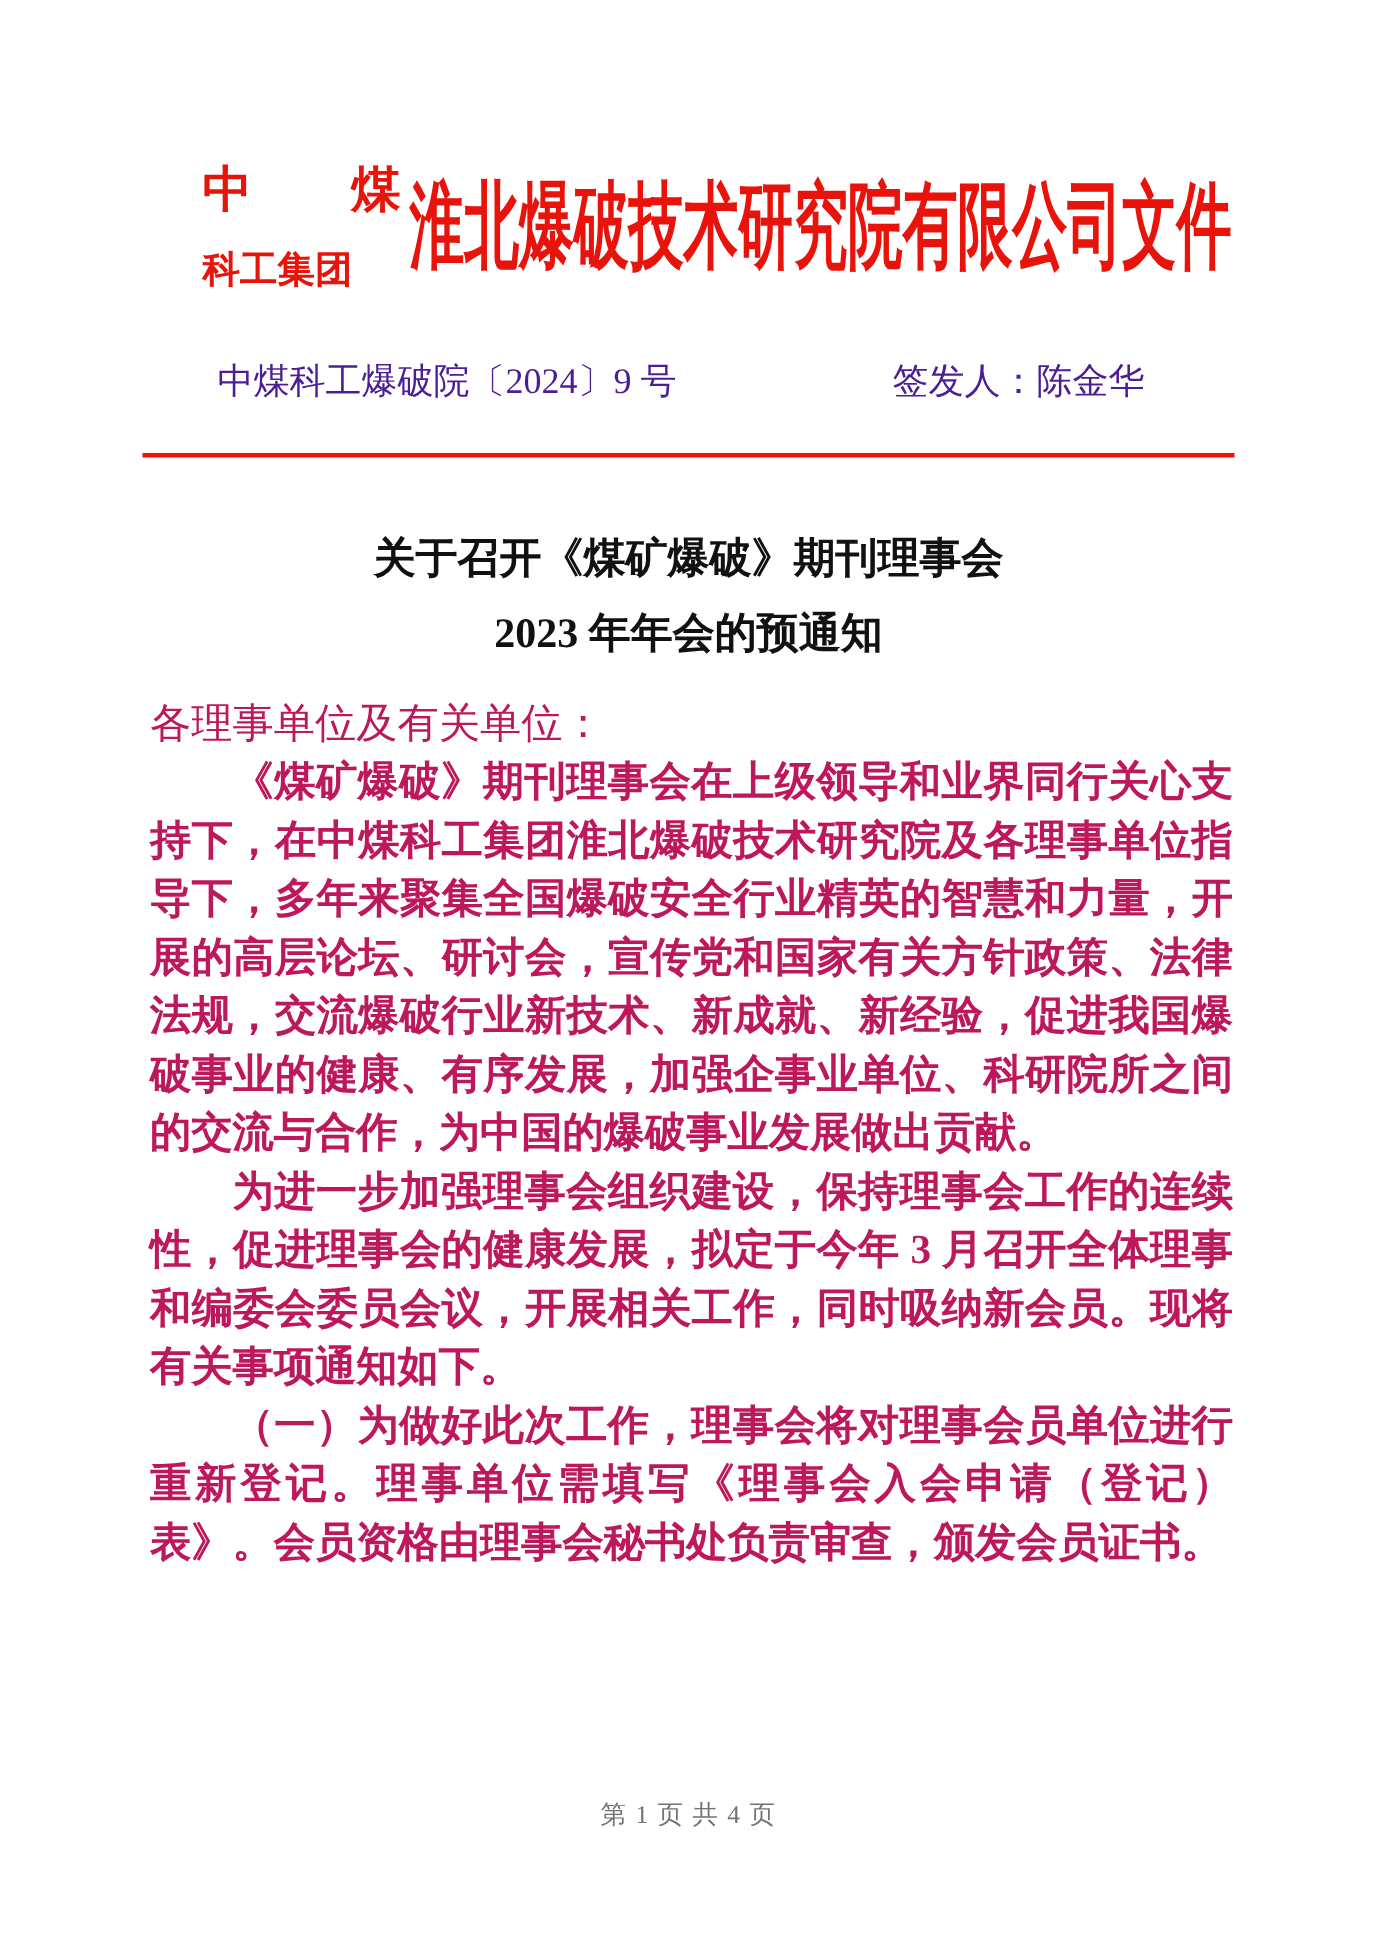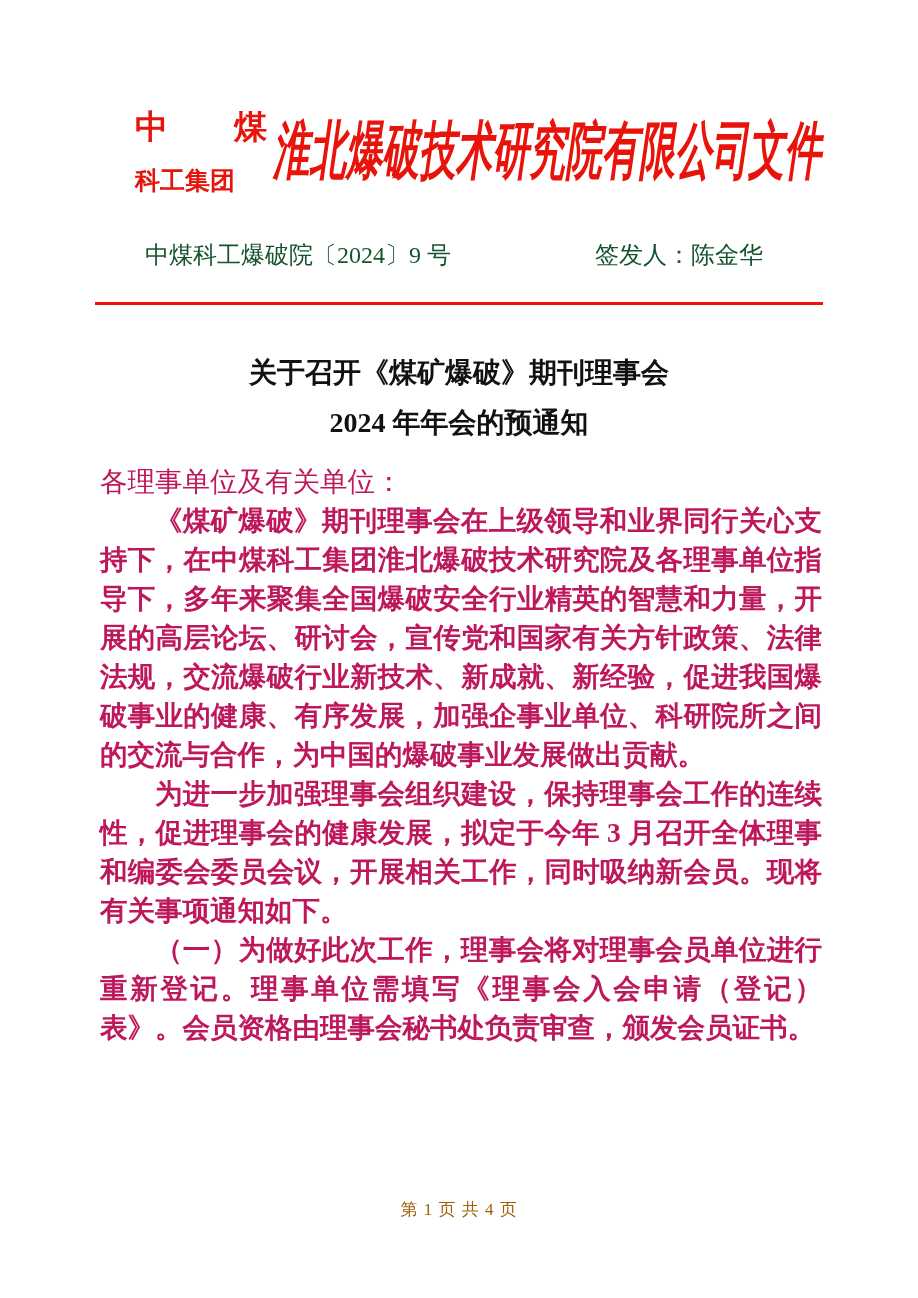--- a/index.html
+++ b/index.html
@@ -24,34 +24,34 @@
     color:#e8130a; font-weight:700;
     margin-right:6px;
   }
   .logo-top {
     display:flex; justify-content:space-between;
     font-size:33px; line-height:1.45;
   }
   .logo-bottom {
     font-size:25px; line-height:1.35; white-space:nowrap;margin-top:12px;
   }
-  .org-title-wrap { width:550px; height:86px; position:relative;font-style:italic; }
+  .org-title-wrap { width:550px; height:86px; position:relative; }
   .org-title {
     position:absolute; left:0; top:50%;
     transform:translateY(-50%) scaleX(0.58);
     transform-origin:left center;
     font-size:63px; font-weight:700; color:#e8130a;
     white-space:nowrap; letter-spacing:0px;
   }
 
   
   .ref-row {
     position:absolute; top:241px; left:145px; right:155px;
     display:flex; justify-content:space-between;
-    font-size:24px; line-height:1.2; color:#14532d;
+    font-size:24px; line-height:1.2; color:#4c1d95;
   }
 
   
   .red-rule {
     position:absolute; top:302px; left:95px; width:728px; height:3px;
     background:#f50f05;
   }
 
   
   .doc-title {
@@ -66,21 +66,21 @@
     position:absolute; top:462px; left:100px; width:722px;
     font-size:27.5px; line-height:39px;
     text-align:justify; color:#be185d;
   }
   .body-text p.indent { text-indent:2em;font-weight:bold; }
 
   
   .footer {
     position:absolute; top:1198px; left:0; right:0;
     text-align:center;
-    font-size:17px; color:#a16207; letter-spacing:1px;
+    font-size:17px; color:#737373; letter-spacing:1px;
   }
 </style>
 </head>
 <body>
 
 <div class="page">
 
   <div class="letterhead">
     <div class="logo">
       <div class="logo-top">
@@ -96,21 +96,21 @@
 
   <div class="ref-row">
     <span>中煤科工爆破院〔2024〕9 号</span>
     <span>签发人：陈金华</span>
   </div>
 
   <div class="red-rule"></div>
 
   <div class="doc-title">
     <div>关于召开《煤矿爆破》期刊理事会</div>
-    <div>2024 年年会的预通知</div>
+    <div>2023 年年会的预通知</div>
   </div>
 
   <div class="body-text">
     <p>各理事单位及有关单位：</p>
     <p class="indent">《煤矿爆破》期刊理事会在上级领导和业界同行关心支持下，在中煤科工集团淮北爆破技术研究院及各理事单位指导下，多年来聚集全国爆破安全行业精英的智慧和力量，开展的高层论坛、研讨会，宣传党和国家有关方针政策、法律法规，交流爆破行业新技术、新成就、新经验，促进我国爆破事业的健康、有序发展，加强企事业单位、科研院所之间的交流与合作，为中国的爆破事业发展做出贡献。</p>
     <p class="indent">为进一步加强理事会组织建设，保持理事会工作的连续性，促进理事会的健康发展，拟定于今年 3 月召开全体理事和编委会委员会议，开展相关工作，同时吸纳新会员。现将有关事项通知如下。</p>
     <p class="indent">（一）为做好此次工作，理事会将对理事会员单位进行重新登记。理事单位需填写《理事会入会申请（登记）表》。会员资格由理事会秘书处负责审查，颁发会员证书。</p>
   </div>
 
   <div class="footer">

